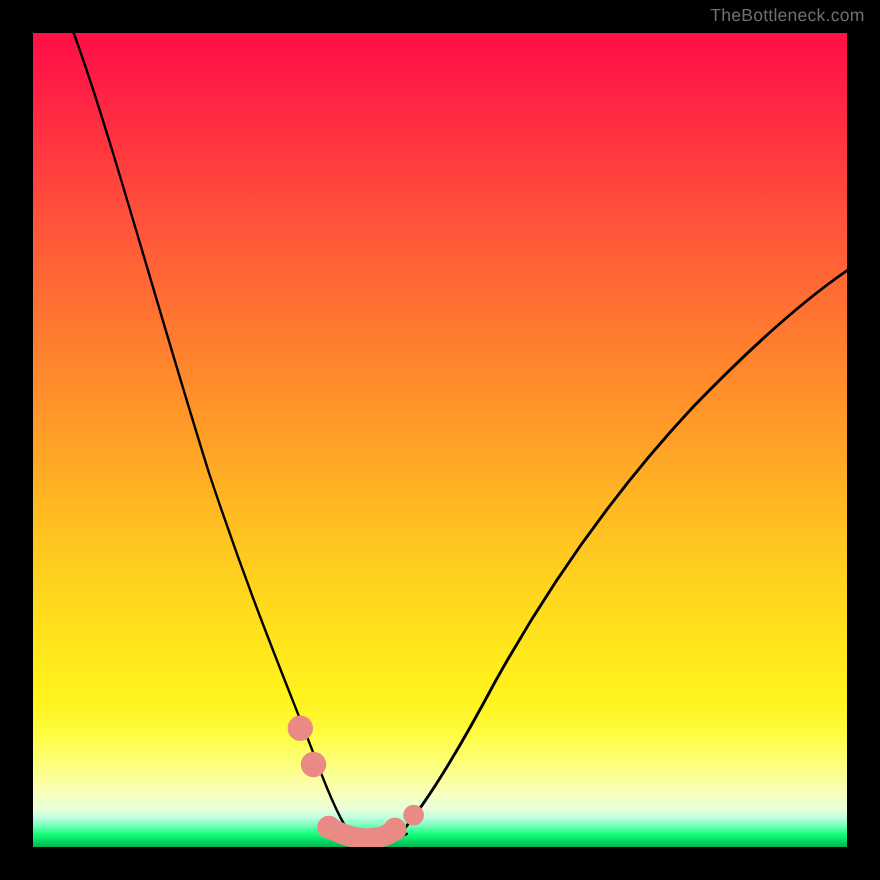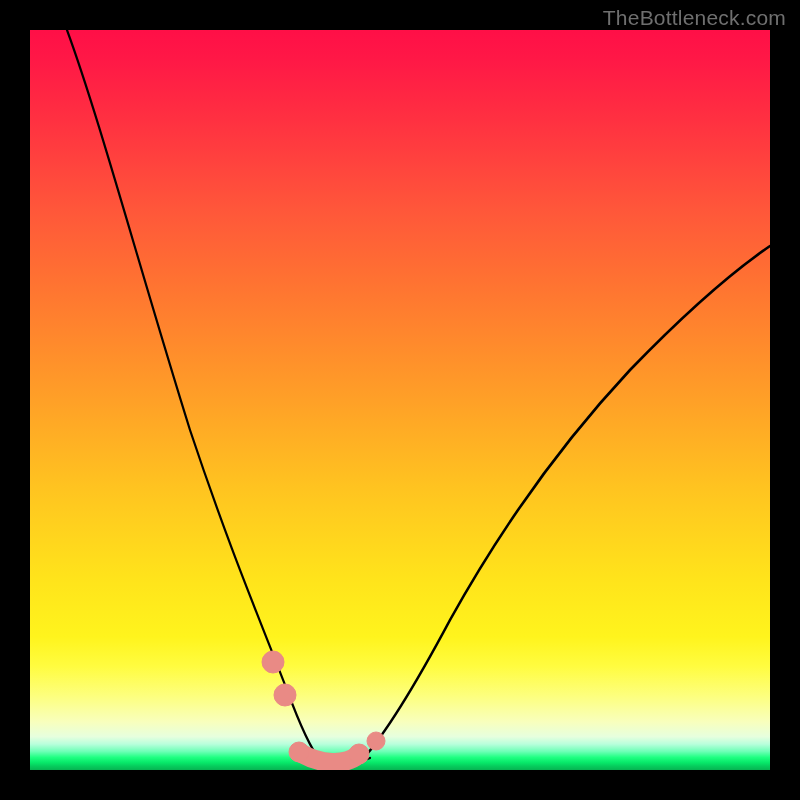--- a/index.html
+++ b/index.html
@@ -52,21 +52,21 @@
       #07e869 99%,
       #06cb5c 99.5%,
       #06b452 100%
     );
   }
   .watermark {
     position: absolute;
     top: 6px;
     right: 14px;
     color: #6f6f6f;
-    font-size: 21px;
+    font-size: 16px;
     font-weight: 500;
     letter-spacing: 0.2px;
     font-family: Arial, Helvetica, sans-serif;
   }
   svg.curves {
     position: absolute;
     inset: 0;
     width: 740px;
     height: 740px;
   }

